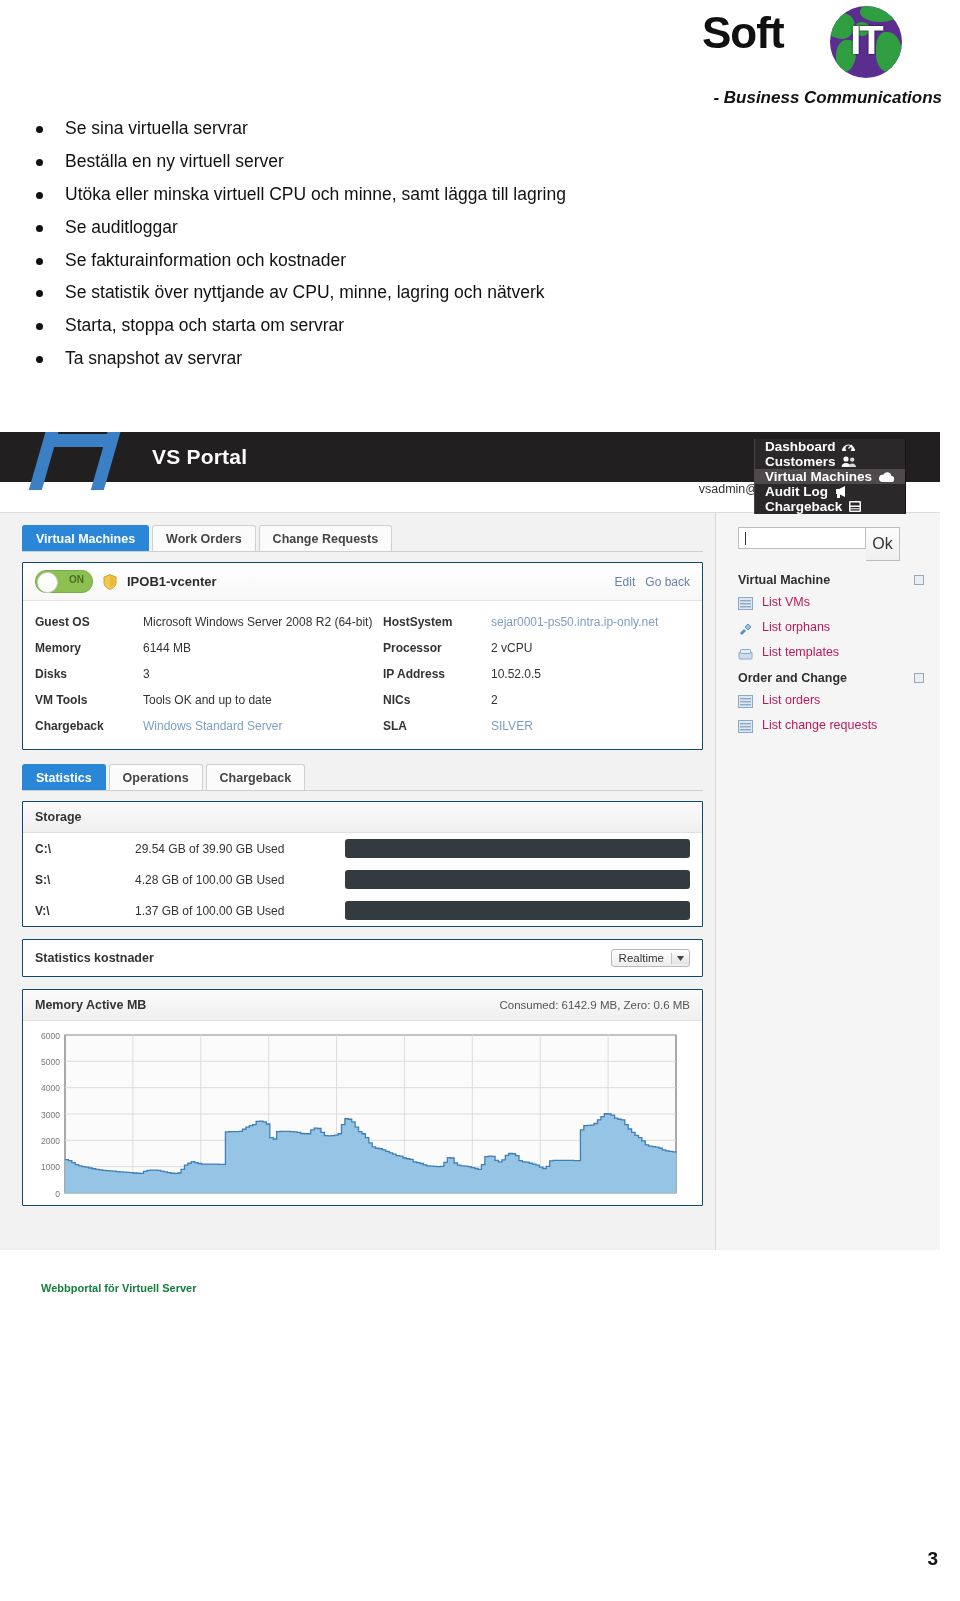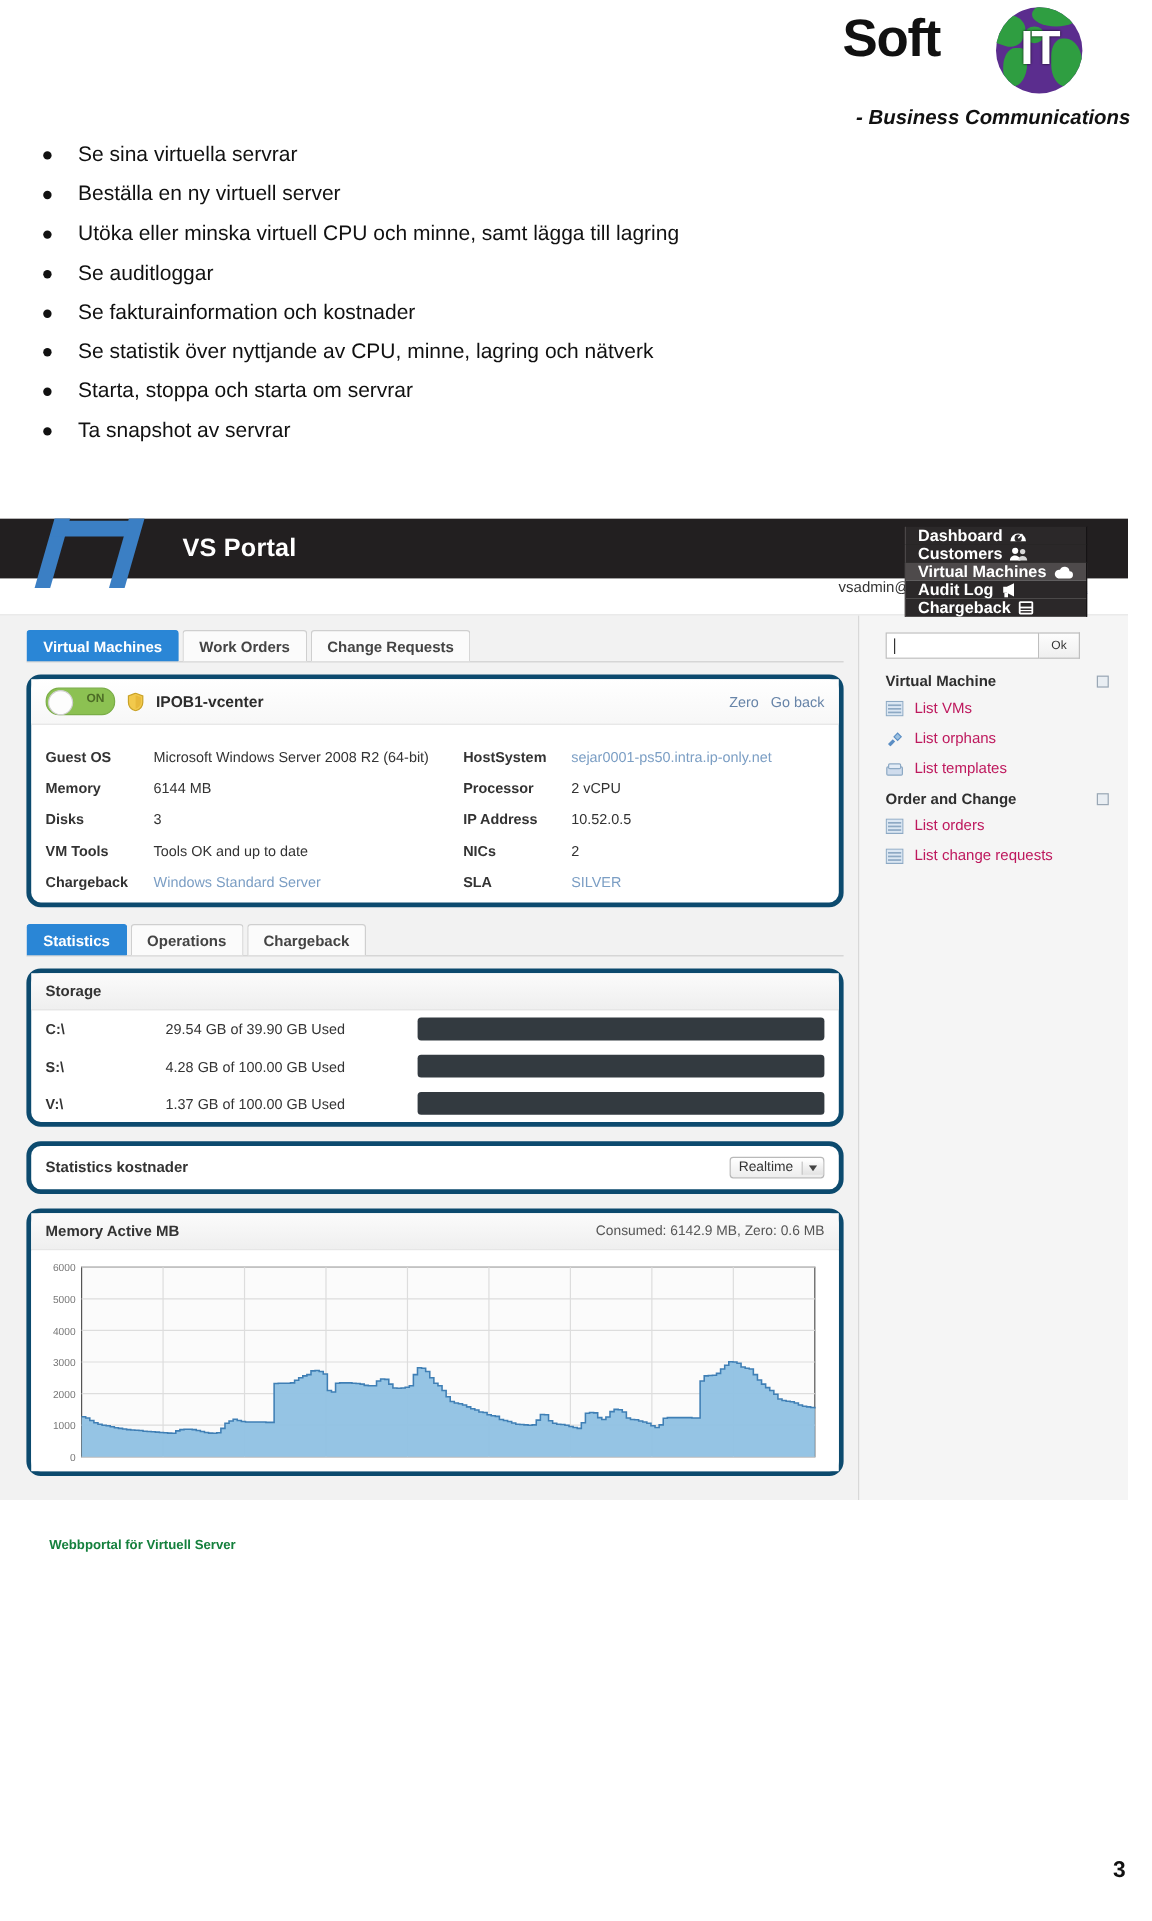--- a/index.html
+++ b/index.html
@@ -99,21 +99,21 @@
   
   .tabstrip{display:flex;align-items:flex-end;height:28px;border-bottom:1px solid #cfcfcf;margin-bottom:10px;}
   .tab{
     font-size:12.5px;font-weight:bold;color:#444;
     padding:6px 13px 5px;background:#fbfbfb;border:1px solid #cfcfcf;border-bottom:none;
     border-radius:3px 3px 0 0;margin-right:3px;
   }
   .tab.active{background:#2a86d6;color:#fff;border-color:#2a86d6;}
 
   
-  .panel{background:#fff;border:4px solid #0c4a6e;border-radius:12px;margin-bottom:12px;}
+  .panel{background:#fff;border:1px solid #0c4a6e;border-radius:1px;margin-bottom:12px;}
   .panel-head{
     display:flex;align-items:center;gap:10px;
     padding:7px 12px;border-bottom:1px solid #e3e3e3;
     background:linear-gradient(#ffffff,#f7f7f7);
   }
   .toggle{
     width:56px;height:21px;border-radius:11px;background:#8cc152;border:1px solid #7aad47;
     position:relative;flex:0 0 auto;
   }
   .toggle .knob{
@@ -125,21 +125,21 @@
   }
   .shield{width:14px;height:16px;flex:0 0 auto;}
   .vm-name{font-size:13px;font-weight:bold;color:#2c2c2c;}
   .head-links{margin-left:auto;display:flex;gap:10px;font-size:12px;}
   .head-links a{color:#6784a8;text-decoration:none;}
 
   
   .details{display:flex;padding:8px 12px 10px;}
   .det-col{display:flex;flex-direction:column;}
   .det-col.left{width:348px;flex:0 0 auto;}
-  .det-row{display:flex;align-items:flex-end;height:26px;}
+  .det-row{display:flex;align-items:center;height:26px;gap:18px;}
   .det-key{width:90px;flex:0 0 auto;font-size:12px;font-weight:bold;color:#333;}
   .det-val{font-size:12px;color:#333;}
   .det-val.link{color:#7b9ec4;}
 
   
   .sec-head{
     padding:8px 12px;font-size:12.5px;font-weight:bold;color:#333;
     background:linear-gradient(#fbfbfb,#efefef);border-bottom:1px solid #e0e0e0;
     display:flex;align-items:center;
   }
@@ -175,24 +175,24 @@
   svg.chart{display:block;}
 
   
   .search-row{display:flex;margin-bottom:12px;}
   .search-box{
     width:128px;height:22px;border:1px solid #bfbfbf;background:#fff;
     display:flex;align-items:center;padding:0 6px;box-sizing:border-box;
   }
   .caret{width:1px;height:13px;background:#333;}
   .ok-btn{
-    height:22px;min-width:34px;border:1px solid #bfbfbf;border-left:none;
+    height:34px;min-width:34px;border:1px solid #bfbfbf;border-left:none;
     background:linear-gradient(#fdfdfd,#efefef);
     display:flex;align-items:center;justify-content:center;
-    font-size:10px;color:#333;box-sizing:border-box;
+    font-size:16px;color:#333;box-sizing:border-box;
   }
   .side-sec{
     display:flex;align-items:center;font-size:12.5px;font-weight:bold;color:#2f2f2f;
     margin:12px 0 8px;
   }
   .side-sec .box{
     margin-left:auto;width:8px;height:8px;border:1px solid #9aa7b4;background:#e9eef3;
   }
   .side-item{display:flex;align-items:center;gap:9px;margin-bottom:11px;}
   .side-item .lbl{font-size:12.5px;color:#be185d;}
@@ -347,21 +347,21 @@
             <span class="lbl">ON</span>
           </div>
           <span class="shield">
             <svg width="14" height="16" viewBox="0 0 14 16">
                 <path d="M7 .7 13 3v5.3C13 12 10.4 14.4 7 15.3 3.6 14.4 1 12 1 8.3V3z" fill="#f2c94c" stroke="#c9a227"></path>
                 <path d="M7 2.3 11.4 4v4.3c0 2.6-1.8 4.5-4.4 5.3z" fill="#e8b93a"></path>
               </svg>
           </span>
           <span class="vm-name">IPOB1-vcenter</span>
           <span class="head-links">
-            <a href="#">Zero</a>
+            <a href="#">Edit</a>
             <a href="#">Go back</a>
           </span>
         </div>
 
         <div class="details">
           <div class="det-col left">
             <div class="det-row">
                 <span class="det-key">Guest OS</span>
                 <span class="det-val">Microsoft Windows Server 2008 R2 (64-bit)</span>
               </div>

